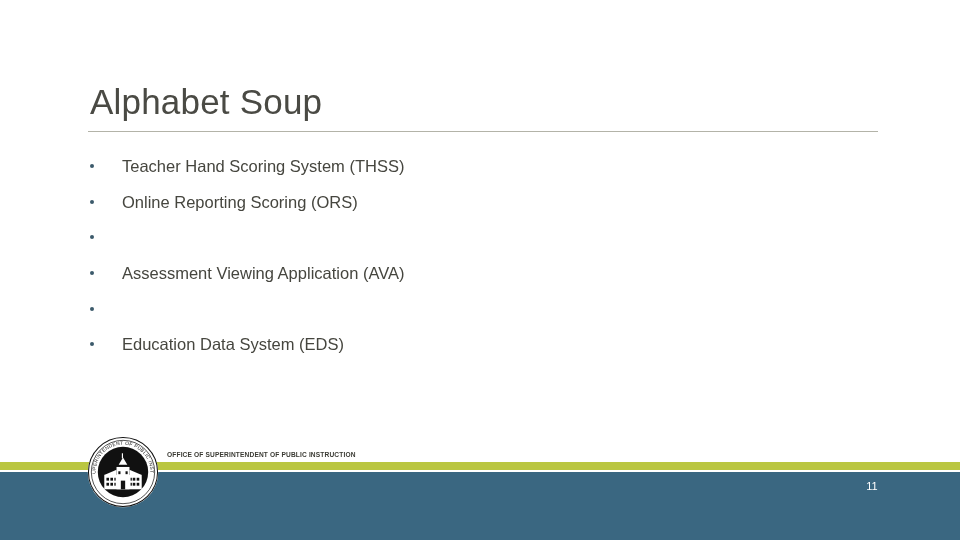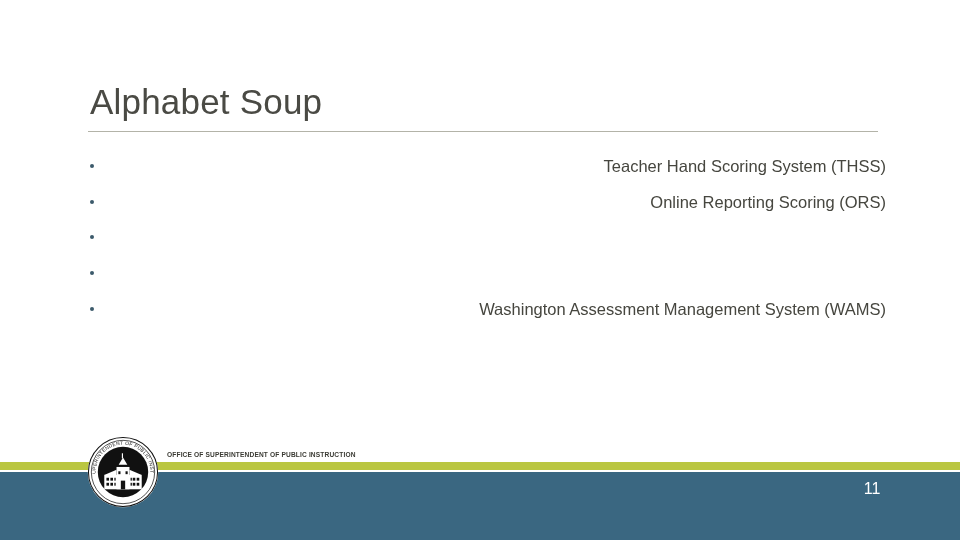--- a/index.html
+++ b/index.html
@@ -49,21 +49,20 @@
     position: absolute;
     left: 86px;
     top: 148px;
     width: 800px;
   }
   .bullet-row {
     position: relative;
     height: 35.7px;
     display: flex;
     align-items: center;
-    justify-content: flex-end;
   }
   .bullet-dot {
     position: absolute;
     left: 4px;
     top: 50%;
     transform: translateY(-50%);
     width: 4px;
     height: 4px;
     border-radius: 50%;
     background: #3c5a6b;
@@ -125,21 +124,21 @@
     z-index: 6;
   }
 
   
   .page-number {
     position: absolute;
     left: 856px;
     top: 480px;
     width: 32px;
     text-align: center;
-    font-size: 16px;
+    font-size: 11px;
     color: #ffffff;
     z-index: 6;
   }
 </style>
 </head>
 <body>
 
 <div class="slide">
 
   <div class="title-block">
@@ -158,27 +157,31 @@
       <span class="bullet-dot"></span>
       <span class="bullet-text">Online Reporting Scoring (ORS)</span>
     </div>
 
     <div class="bullet-row">
       <span class="bullet-dot"></span>
     </div>
 
     <div class="bullet-row">
       <span class="bullet-dot"></span>
-    </div>
-
-    <div class="bullet-row">
-      <span class="bullet-dot"></span>
-      <span class="bullet-text">Washington Assessment Management System (WAMS)</span>
-    </div>
-
+      <span class="bullet-text">Assessment Viewing Application (AVA)</span>
+    </div>
+
+    <div class="bullet-row">
+      <span class="bullet-dot"></span>
+    </div>
+
+    <div class="bullet-row">
+      <span class="bullet-dot"></span>
+      <span class="bullet-text">Education Data System (EDS)</span>
+    </div>
 
   </div>
 
   <div class="band-green"></div>
   <div class="band-gap"></div>
   <div class="band-blue"></div>
 
   <div class="org-text">OFFICE OF SUPERINTENDENT OF PUBLIC INSTRUCTION</div>
 
   <svg class="seal" viewBox="0 0 100 100">

